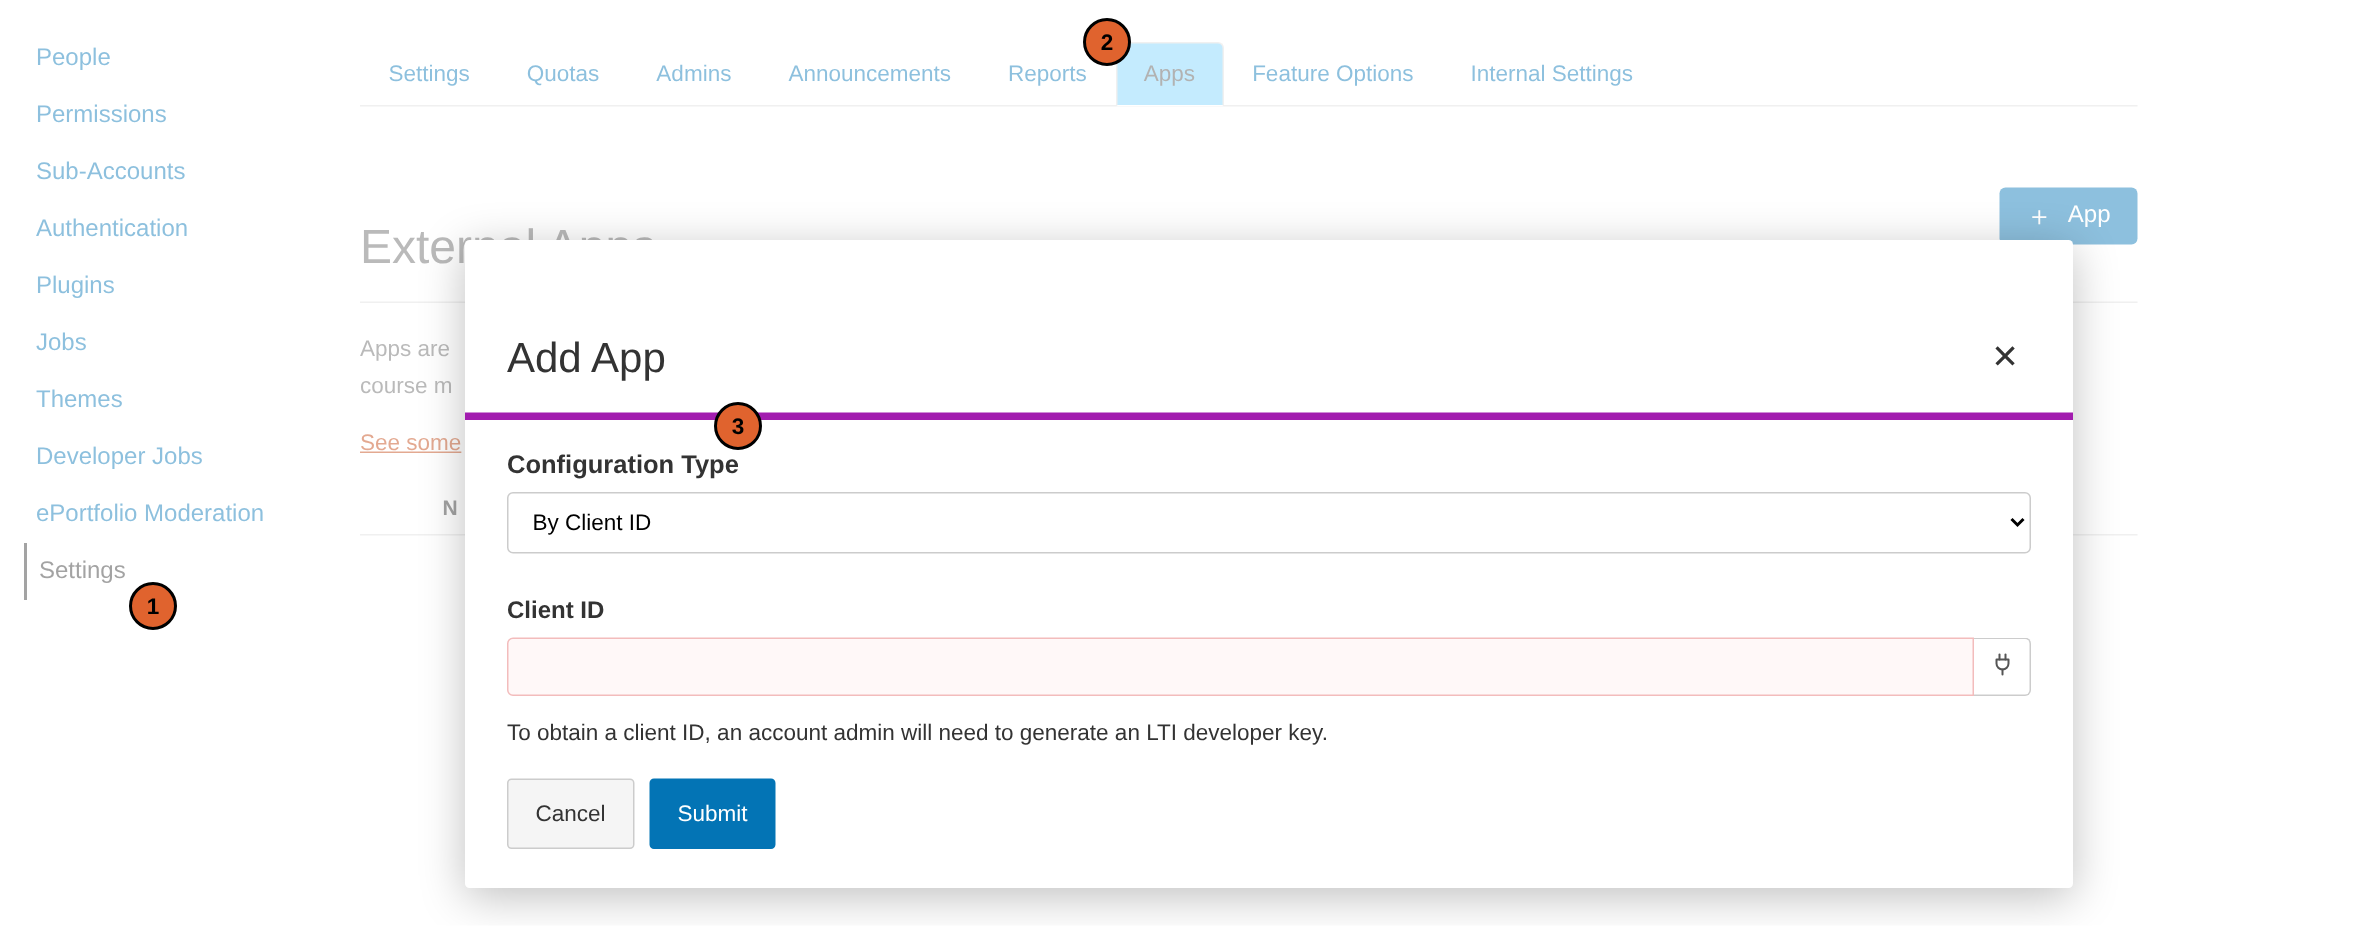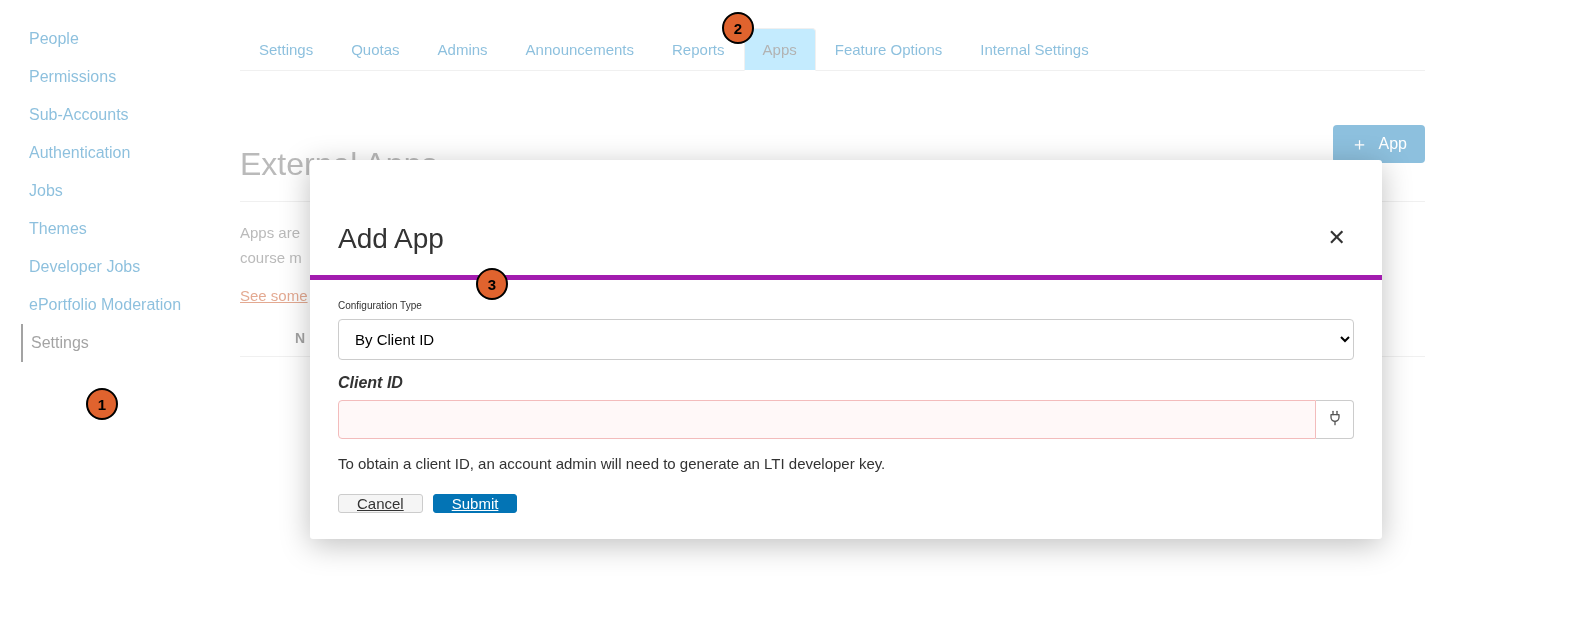--- a/index.html
+++ b/index.html
@@ -16,25 +16,25 @@
   .overlay-dim {
     position: absolute;
     inset: 0;
     background: rgba(255,255,255,0.55);
     z-index: 50;
     pointer-events: none;
   }
   
   .sidebar {
     position: absolute;
-    left: 17px;
+    left: 0;
     top: 0;
     width: 210px;
     padding-top: 20px;
-    padding-left: 12px;
+    padding-left: 24px;
   }
   .sidebar a {
     display: block;
     color: #0374B5;
     text-decoration: none;
     font-size: 16px;
     padding: 10px 0;
   }
   .sidebar a.active {
     color: #333;
@@ -161,26 +161,27 @@
     border: none;
     font-size: 22px;
     cursor: pointer;
     color: #333;
     padding: 4px 8px;
   }
   .modal-body {
     padding: 20px 28px 26px 28px;
   }
   .label {
-    font-size: 10px;
+    font-size: 17px;
     color: #333;
     margin-bottom: 8px;
     display: block;
-  }
-  .label.bold { font-weight: 600; font-size: 16px; margin-top: 14px; font-style: italic; }
+    font-weight: bold;
+  }
+  .label.bold { font-weight: 600; font-size: 16px; margin-top: 30px; }
   .select-wrap { position: relative; }
   select.config-select {
     width: 100%;
     padding: 10px 12px;
     font-size: 15px;
     border: 1px solid #ccc;
     border-radius: 4px;
     background: #fff;
     appearance: auto;
   }
@@ -213,45 +214,45 @@
     margin-top: 16px;
     font-size: 15px;
     color: #333;
   }
   .modal-actions {
     margin-top: 22px;
     display: flex;
     gap: 10px;
   }
   .btn {
-    padding: 0 18px;
+    padding: 14px 18px;
     font-size: 15px;
     border-radius: 3px;
     cursor: pointer;
-    text-decoration: underline;
   }
   .btn-cancel {
     background: #f5f5f5;
     border: 1px solid #ccc;
     color: #333;
   }
   .btn-submit {
     background: #0374B5;
     border: 1px solid #0374B5;
     color: #fff;
   }
 </style>
 </head>
 <body>
 
 <nav class="sidebar">
   <a href="#">People</a>
   <a href="#">Permissions</a>
   <a href="#">Sub-Accounts</a>
   <a href="#">Authentication</a>
+  <a href="#">Plugins</a>
   <a href="#">Jobs</a>
   <a href="#">Themes</a>
   <a href="#">Developer Jobs</a>
   <a href="#">ePortfolio Moderation</a>
   <a href="#" class="active">Settings</a>
 </nav>
 
 <div class="main">
   <div class="tabs">
     <a href="#">Settings</a>

